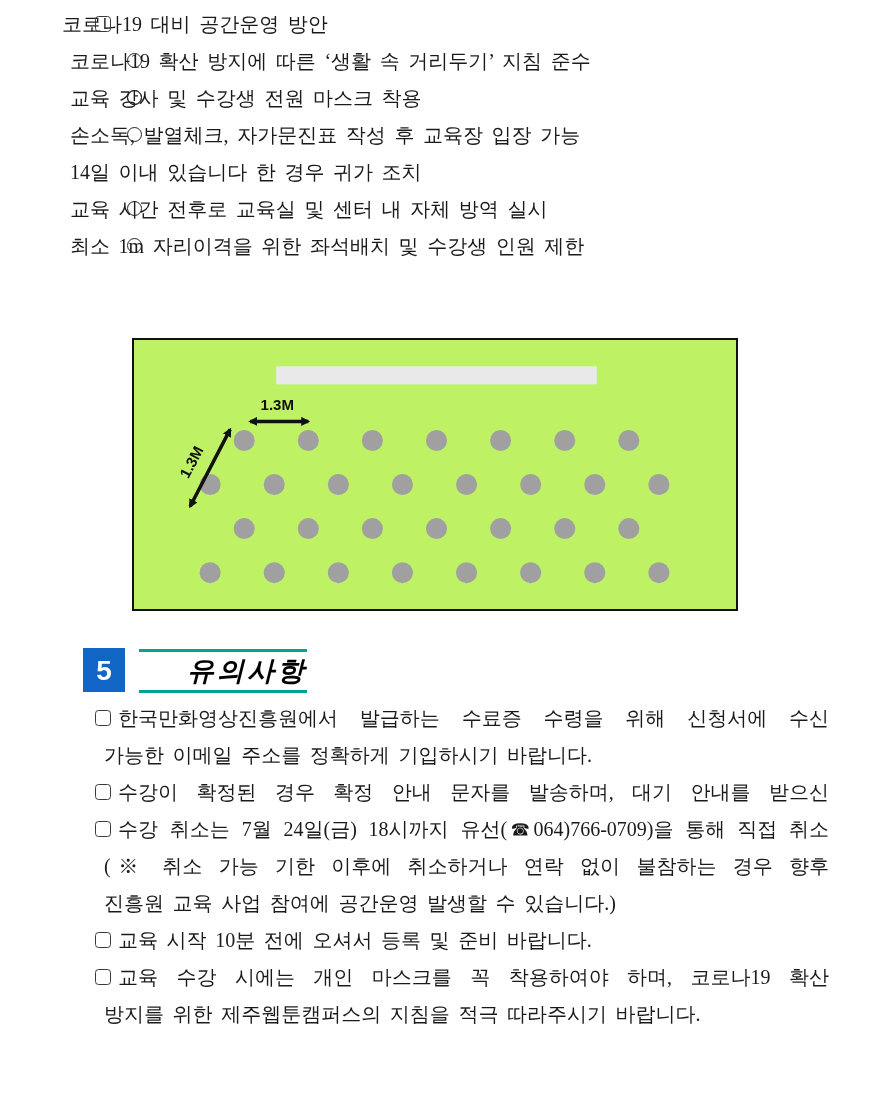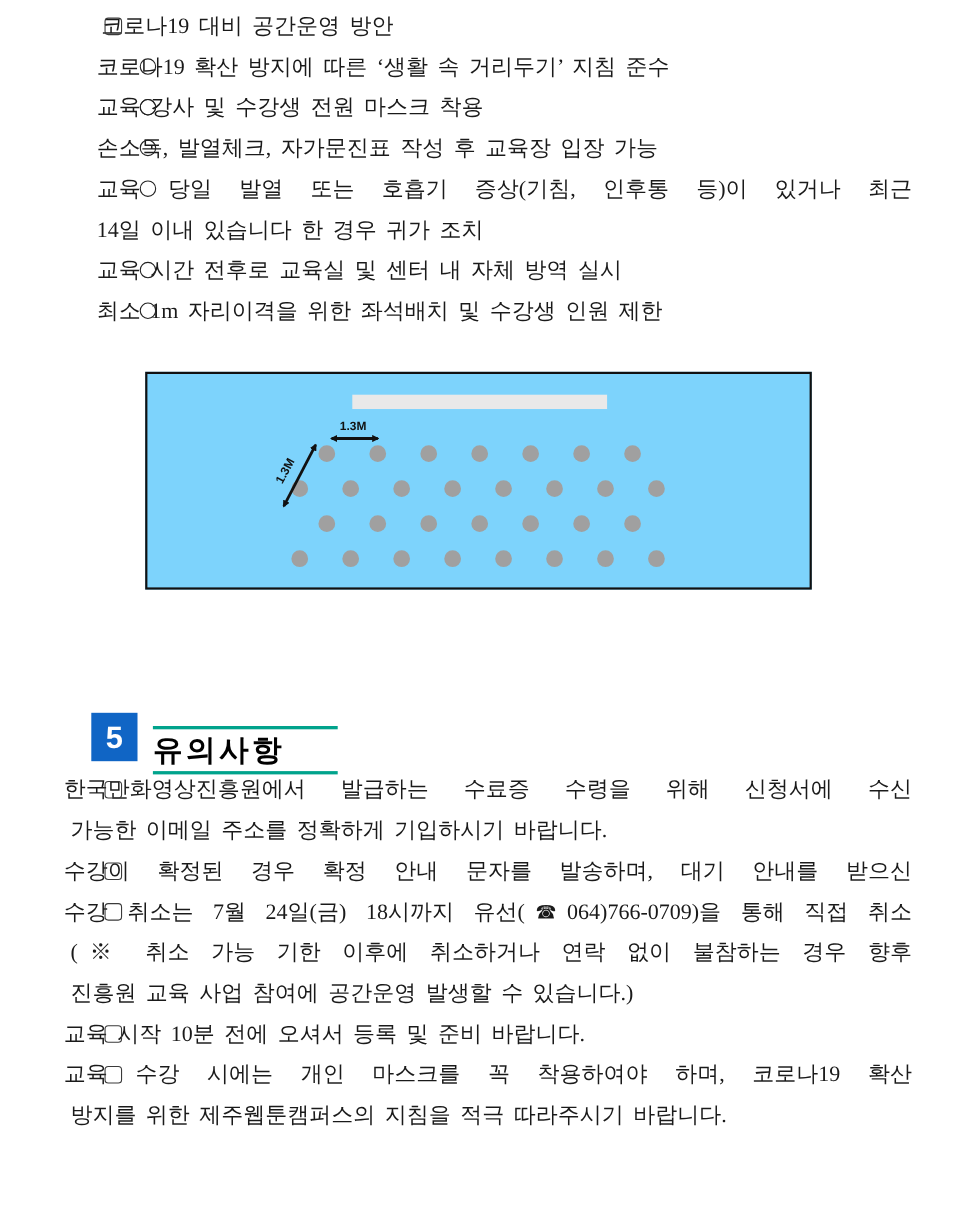--- a/index.html
+++ b/index.html
@@ -8,57 +8,56 @@
     font-family:"Liberation Serif","DejaVu Serif",serif;color:#1a1a1a;
     font-size:20px;line-height:37px;
   }
   .line{position:relative;padding-right:41px;word-spacing:0.18em;white-space:nowrap;}
   .line.j{white-space:normal;text-align:justify;text-align-last:justify;}
   .bullet{position:absolute;display:inline-block;box-sizing:border-box;}
   .bullet.square{left:95px;top:10px;width:16px;height:16px;border:1.6px solid #3a3a3a;border-radius:3.5px;}
   .bullet.circle{left:127px;top:10px;width:15px;height:15px;border:1.7px solid #222;border-radius:50%;}
   
   .covid{position:absolute;top:6px;left:0;right:0;}
-  .covid .head{padding-left:92px;}
-  .covid .sub{padding-left:88px;}
+  .covid .head{padding-left:62px;}
+  .covid .sub{padding-left:70px;}
   
-  .diagram{position:absolute;left:132px;top:338px;width:606px;height:198px;margin:0;
-    border:2.5px solid #111;box-sizing:border-box;background:#7dd3fc;}
+  .diagram{position:absolute;left:132px;top:338px;width:606px;height:273px;margin:0;
+    border:2.5px solid #111;box-sizing:border-box;background:#bef264;}
   .diagram svg{display:block;width:100%;height:100%;}
   .diagram text{font-family:"Liberation Sans","DejaVu Sans",sans-serif;font-weight:bold;font-size:15px;fill:#111;}
   
   .sec-header{position:absolute;top:648px;left:0;right:0;height:46px;
     font-family:"Liberation Sans","DejaVu Sans",sans-serif;}
   .sec-badge{position:absolute;left:83px;top:0;width:42px;height:44px;background:var(--badge-blue,#1065c5);
     color:#fff;font-weight:bold;font-size:28px;display:flex;align-items:center;justify-content:center;}
-  .sec-title-wrap{position:absolute;left:139px;top:12px;width:168px;height:38px;
+  .sec-title-wrap{position:absolute;left:139px;top:1px;width:168px;height:38px;
     border-top:3px solid var(--rule-teal,#00a38c);border-bottom:3px solid var(--rule-teal,#00a38c);
-    display:flex;align-items:center;justify-content:flex-start;}
+    display:flex;align-items:center;justify-content:flex-end;font-style:italic;}
   .sec-title{font-weight:bold;font-size:27px;letter-spacing:3px;color:#000;}
   
   .notices{position:absolute;top:700px;left:0;right:0;}
-  .notices .first{padding-left:58px;}
-  .notices .cont{padding-left:64px;}
+  .notices .first{padding-left:118px;}
+  .notices .cont{padding-left:64px;margin-left:40px;}
 </style>
 </head>
 <body>
 
 <div class="page">
 
   <section class="covid">
     <div class="line head">
       <span class="bullet square"></span>
       <span>코로나19 대비 공간운영 방안</span>
     </div>
     <div id="covid-items">
         <div class="line sub"><span class="bullet circle"></span><span>코로나19 확산 방지에 따른 ‘생활 속 거리두기’  지침 준수</span></div>
         <div class="line sub"><span class="bullet circle"></span></div>
         <div class="line sub"><span class="bullet circle"></span><span>교육 강사 및 수강생 전원 마스크 착용</span></div>
         <div class="line sub"><span class="bullet circle"></span><span>손소독, 발열체크, 자가문진표 작성 후 교육장 입장 가능</span></div>
-        <div class="line sub j"><span class="bullet circle"></span><span>교육 당일 발열 또는 호흡기 증상(기침, 인후통 등)이 있거나 최근</span></div>
         <div class="line sub"><span>14일 이내 있습니다 한 경우 귀가 조치</span></div>
         <div class="line sub"><span class="bullet circle"></span><span>교육 시간 전후로 교육실 및 센터 내 자체 방역 실시</span></div>
         <div class="line sub"><span class="bullet circle"></span><span>최소 1m 자리이격을 위한 좌석배치 및 수강생 인원 제한</span></div>
       </div>
   </section>
 
   <figure class="diagram">
     <svg viewBox="0 0 601 268">
       <defs>
         <marker id="ah-e" markerWidth="9" markerHeight="9" refX="7" refY="4.5" orient="auto" markerUnits="userSpaceOnUse">

